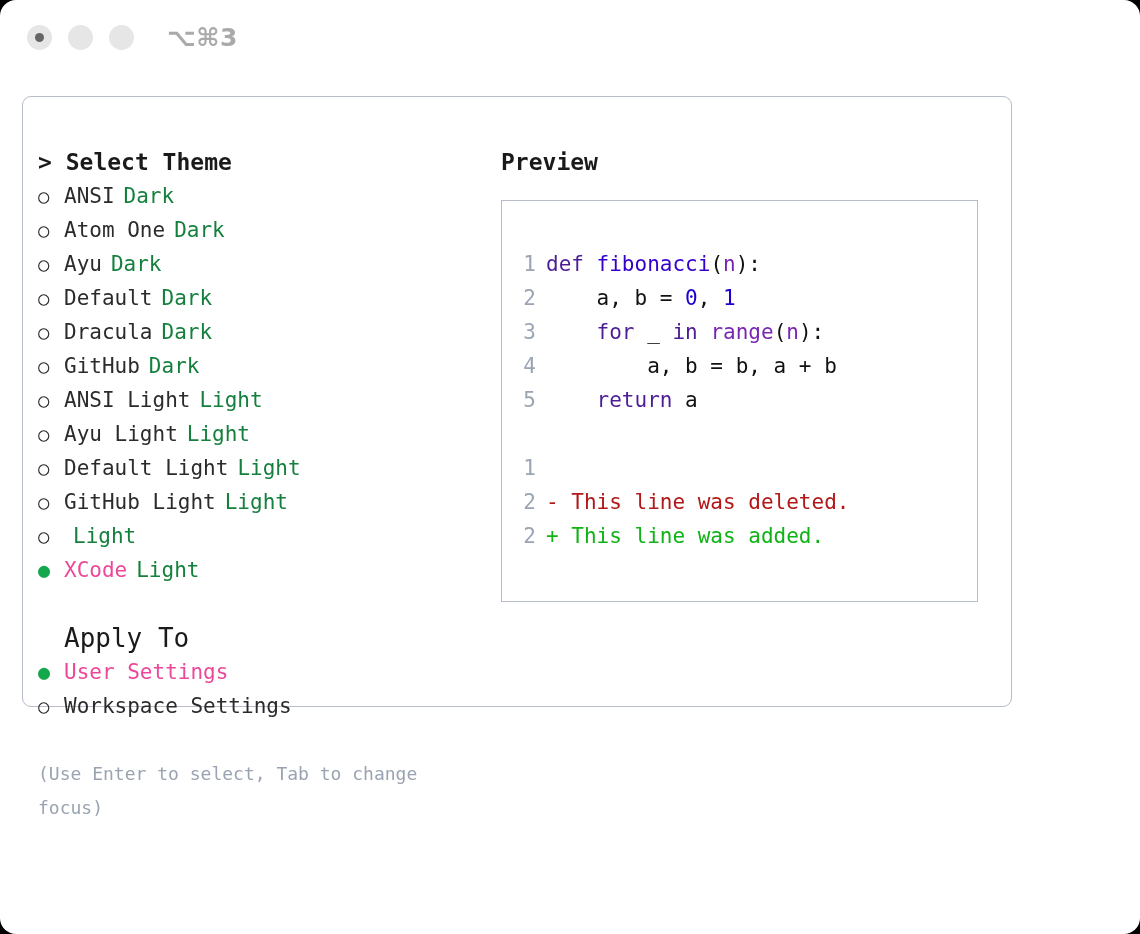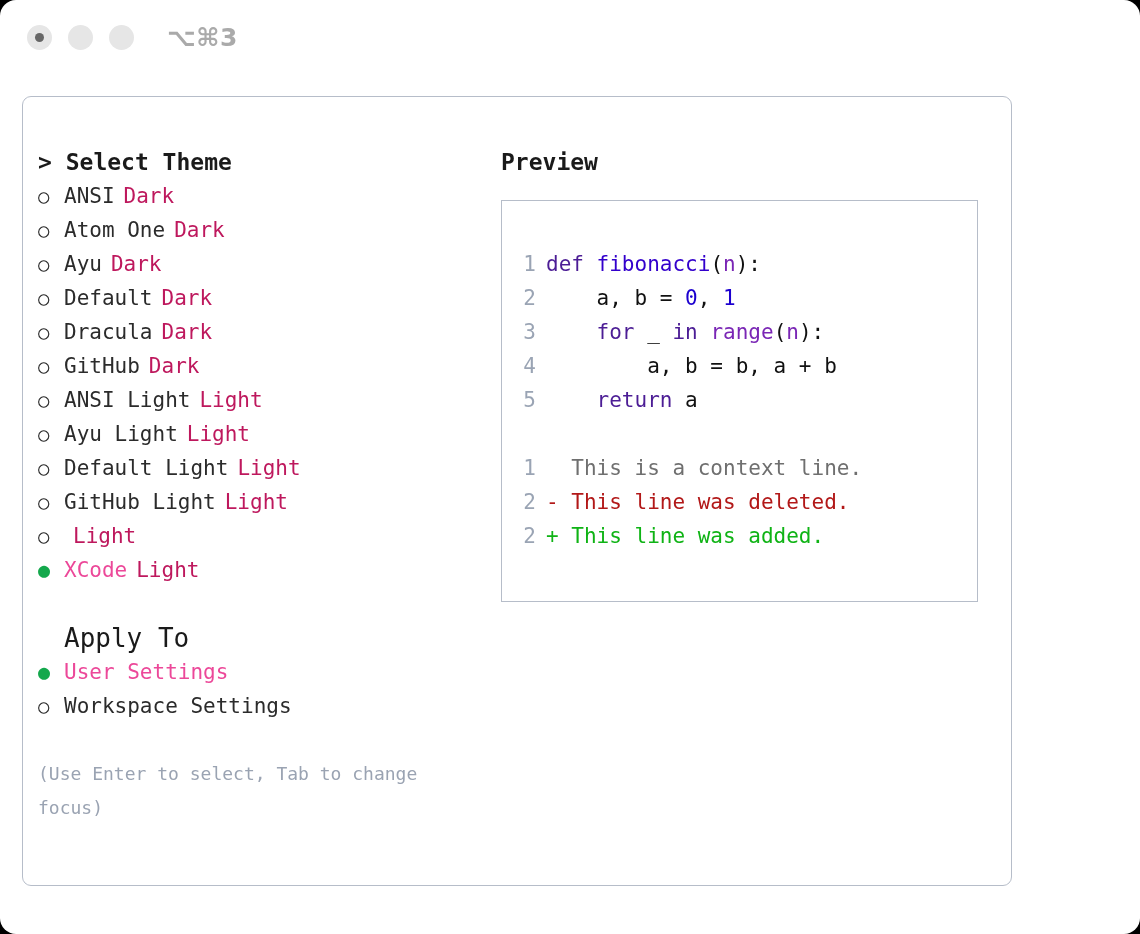--- a/index.html
+++ b/index.html
@@ -65,21 +65,21 @@
     color: #aaaaaa;
     letter-spacing: 0.5px;
   }
 
   
   .panel {
     position: absolute;
     left: 22px;
     top: 96px;
     width: 990px;
-    height: 790px;
+    height: 611px;
     border: 1.5px solid #b6bdc9;
     border-radius: 9px;
     background: #ffffff;
     box-sizing: border-box;
   }
 
   
   .left-col {
     position: absolute;
     left: 15px;
@@ -112,21 +112,21 @@
     color: #14a84c;
     font-size: 20px;
   }
   .opt-label {
     color: #2b2b2b;
   }
   .opt-row.selected .opt-label {
     color: #ec4899;
   }
   .opt-kind {
-    color: #be185d;
+    color: #15803d;
     margin-left: 9px;
   }
 
   .apply-header {
     font-family: "DejaVu Sans Mono", monospace;
     font-size: 26px;
     color: #1a1a1a;
     line-height: 34px;
     padding-left: 26px;
     white-space: pre;
@@ -246,21 +246,21 @@
       <div class="code-box">
         <div id="code-lines">
             <div class="code-line"><span class="ln">1</span><span class="code-text"><span class="tok-kw">def </span><span class="tok-fn">fibonacci</span><span class="tok-plain">(</span><span class="tok-var">n</span><span class="tok-plain">):</span></span></div>
             <div class="code-line"><span class="ln">2</span><span class="code-text"><span class="tok-plain">    a, b = </span><span class="tok-num">0</span><span class="tok-plain">, </span><span class="tok-num">1</span></span></div>
             <div class="code-line"><span class="ln">3</span><span class="code-text"><span class="tok-plain">    </span><span class="tok-kw">for</span><span class="tok-plain"> _ </span><span class="tok-kw">in</span><span class="tok-plain"> </span><span class="tok-bfn">range</span><span class="tok-plain">(</span><span class="tok-var">n</span><span class="tok-plain">):</span></span></div>
             <div class="code-line"><span class="ln">4</span><span class="code-text"><span class="tok-plain">        a, b = b, a + b</span></span></div>
             <div class="code-line"><span class="ln">5</span><span class="code-text"><span class="tok-plain">    </span><span class="tok-kw">return</span><span class="tok-plain"> a</span></span></div>
           </div>
         <div class="gap-line"></div>
         <div id="diff-lines">
-            <div class="code-line"><span class="ln">1</span><span class="code-text diff-ctx">  </span><span class="code-text diff-ctx">This is a context line.</span></div>
+            <div class="code-line"><span class="ln">1</span><span class="code-text diff-ctx">  </span></div>
             <div class="code-line"><span class="ln">2</span><span class="code-text diff-del">- </span><span class="code-text diff-del">This line was deleted.</span></div>
             <div class="code-line"><span class="ln">2</span><span class="code-text diff-add">+ </span><span class="code-text diff-add">This line was added.</span></div>
           </div>
       </div>
     </div>
 
   </div>
 </div>
 
 </body></html>

